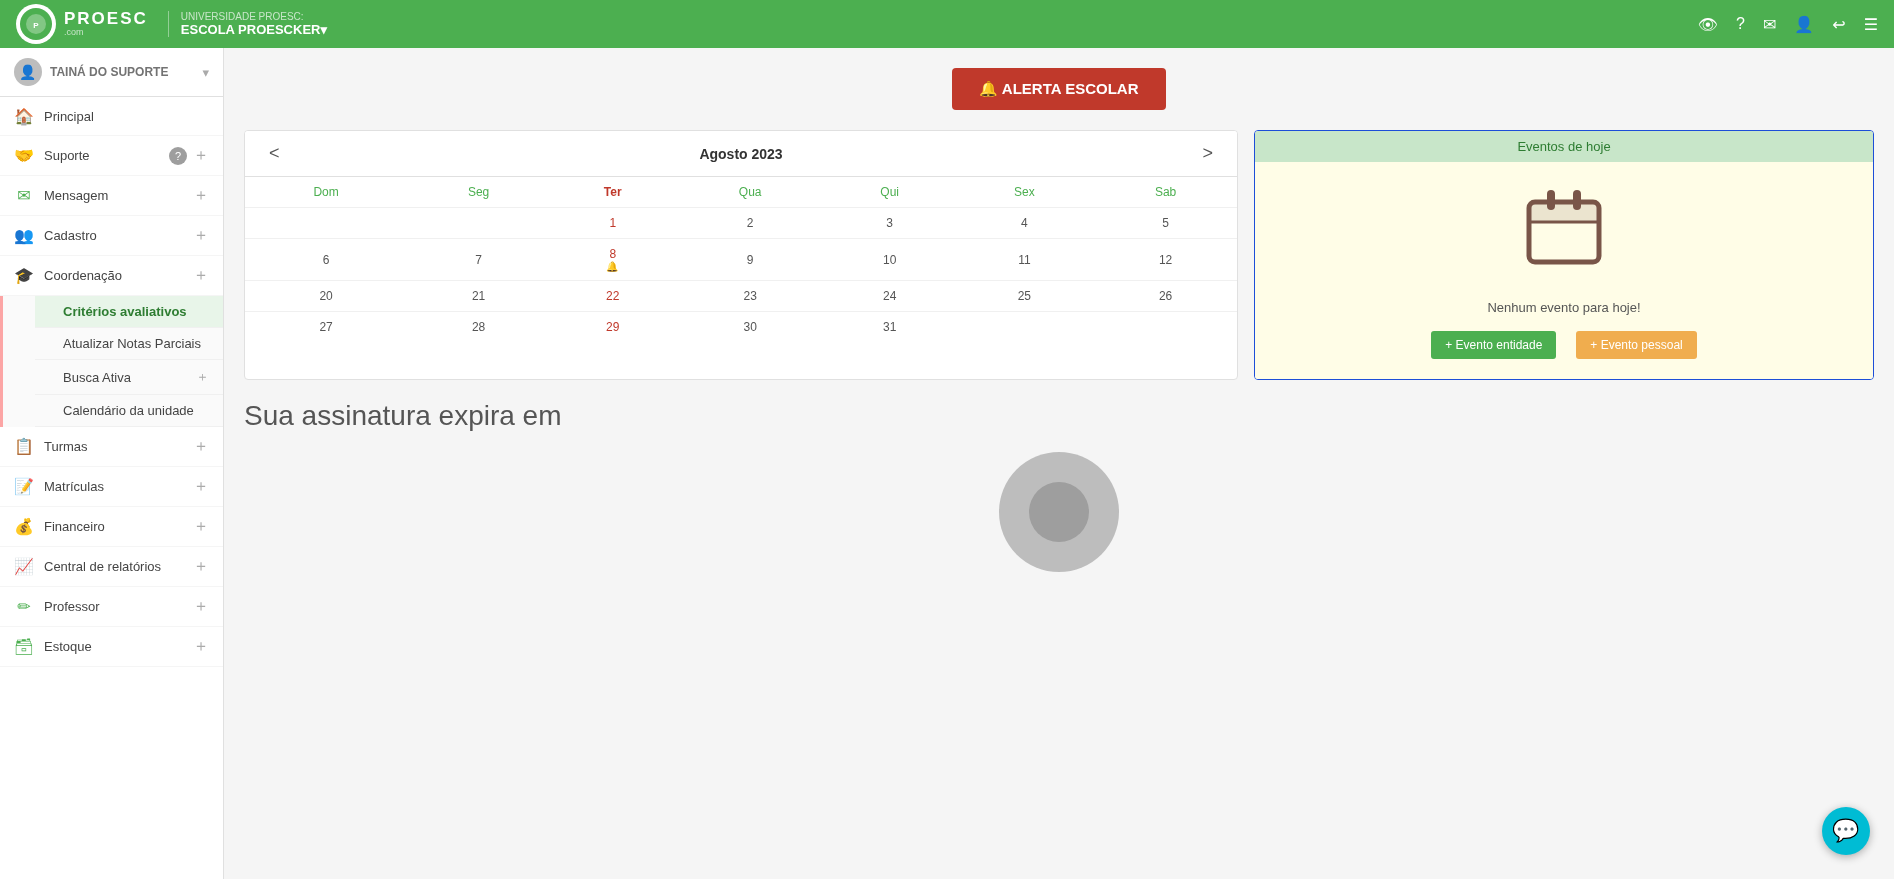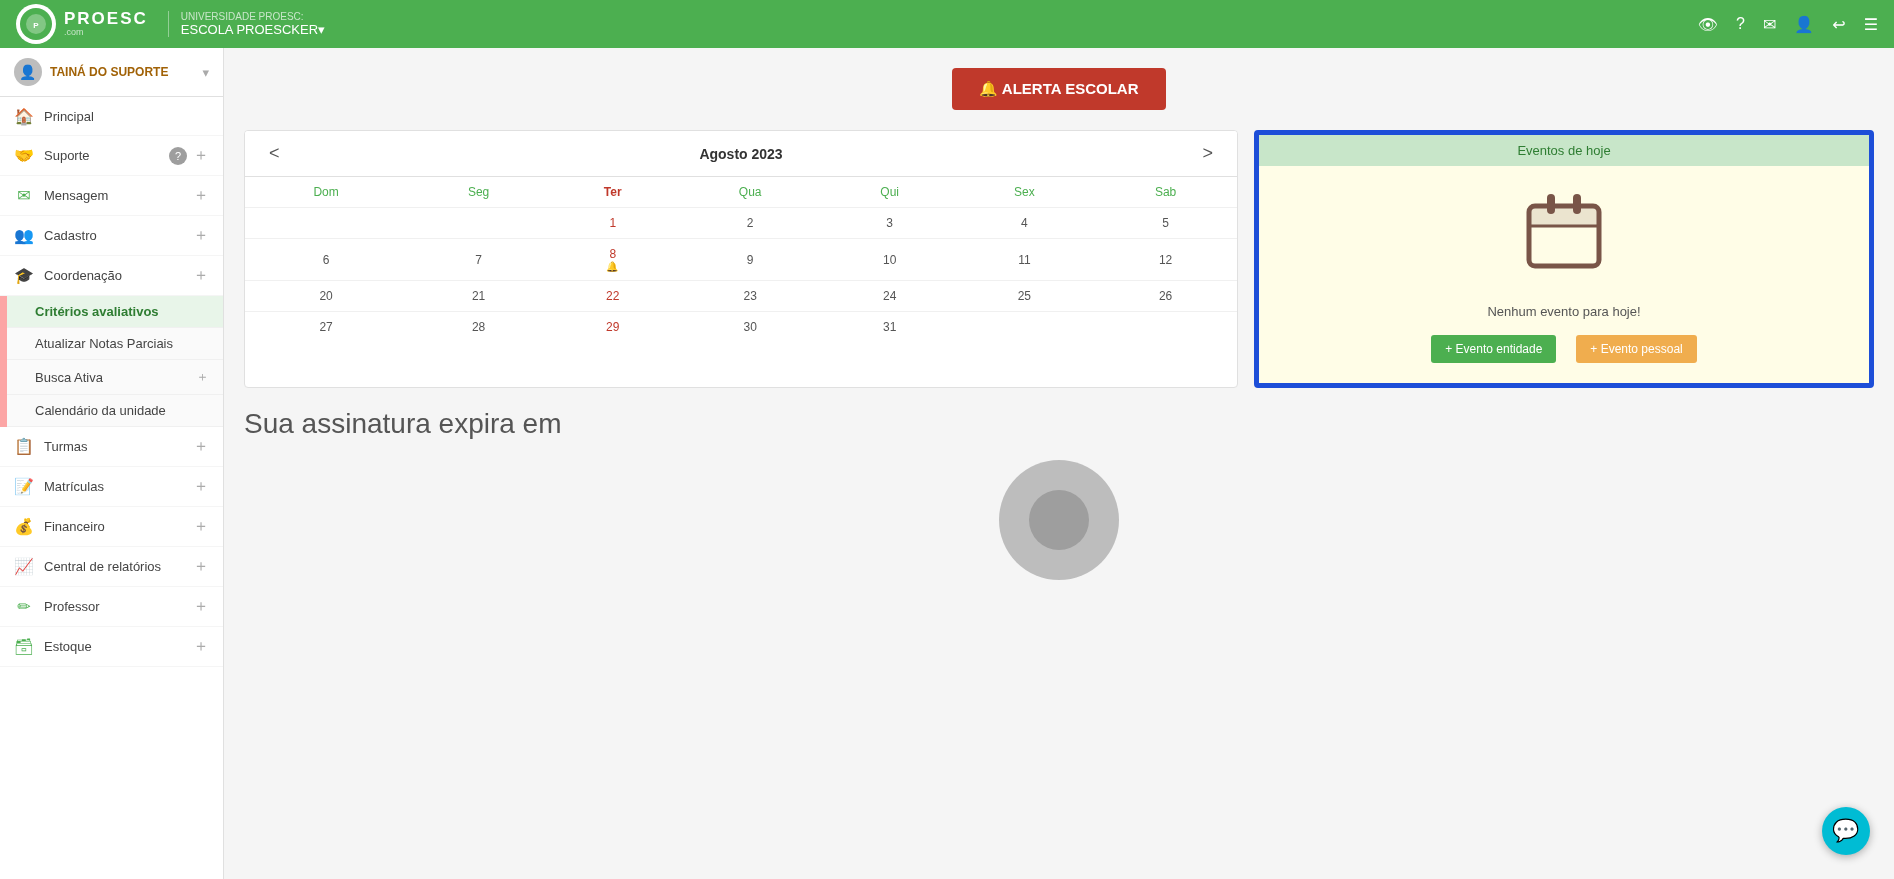--- a/index.html
+++ b/index.html
@@ -39,35 +39,35 @@
       flex-shrink: 0;
     }
     .user-bar {
       display: flex; align-items: center; justify-content: space-between;
       padding: 10px 14px;
       border-bottom: 1px solid #e0e0e0;
       color: #555;
     }
     .user-bar-left { display: flex; align-items: center; gap: 8px; }
     .user-avatar { width: 28px; height: 28px; border-radius: 50%; background: #bdbdbd; display: flex; align-items: center; justify-content: center; color: white; font-size: 14px; }
-    .user-name { font-size: 12px; font-weight: bold; color: #a16207; }
+    .user-name { font-size: 12px; font-weight: bold; color: #737373; }
 
     .nav-item {
       display: flex; align-items: center; justify-content: space-between;
       padding: 9px 14px;
       cursor: pointer;
       color: #444;
       border-bottom: 1px solid #f5f5f5;
     }
     .nav-item-left { display: flex; align-items: center; gap: 10px; }
     .nav-icon { width: 20px; height: 20px; display: flex; align-items: center; justify-content: center; color: #4caf50; font-size: 16px; }
     .nav-label { font-size: 13px; color: #444; }
     .nav-plus { color: #aaa; font-size: 16px; }
 
-    .sub-nav { background: #fafafa; border-left: 7px solid #fca5a5; }
+    .sub-nav { background: #fafafa; border-left: 3px solid #fca5a5; padding-left: 32px; }
     .sub-nav-item {
       padding: 8px 14px 8px 28px;
       cursor: pointer;
       color: #444;
       font-size: 13px;
       border-bottom: 1px solid #f0f0f0;
     }
     .sub-nav-item.active { background: #e8f5e9; color: #2e7d32; font-weight: bold; }
 
     .help-circle {
@@ -132,21 +132,21 @@
       border-top: 1px solid #f0f0f0;
     }
     .cal-table td.ter { color: #c0392b; }
     .cal-table td.today-cell { position: relative; }
     .bell-icon { font-size: 10px; color: #888; display: block; }
 
     
     .events-panel {
       width: 620px;
       background: white;
-      border: 5px solid #1d4ed8;
+      border: 1px solid #1d4ed8;
       border-radius: 4px;
       overflow: hidden;
       display: flex;
       flex-direction: column;
     }
     .events-header {
       background: #c8e6c9;
       padding: 8px 16px;
       font-size: 13px;
       color: #2e7d32;
@@ -217,21 +217,21 @@
           <text x="18" y="22" text-anchor="middle" fill="white" font-size="8" font-weight="bold">P</text>
         </svg>
       </div>
       <div style="display:flex;flex-direction:column;line-height:1.1">
         <span style="font-weight:bold;font-size:17px;color:white;letter-spacing:2px">PROESC</span>
         <span style="font-size:9px;color:#c8e6c9">.com</span>
       </div>
     </div>
     <div class="school-info">
       <span style="font-size:10px;color:#c8e6c9;text-transform:uppercase">UNIVERSIDADE PROESC:</span>
-      <span style="font-size:13px;font-weight:normal;color:white;display:flex;align-items:center;">
+      <span style="font-size:13px;font-weight:bold;color:white;display:flex;align-items:center;">
         <span>ESCOLA PROESCKER</span> 
           <span>▾</span>
       </span>
     </div>
   </div>
   <div class="top-bar-right">
     <span class="top-icon">👁</span>
     <span class="top-icon">?</span>
     <span class="top-icon">✉</span>
     <span class="top-icon">👤</span>

